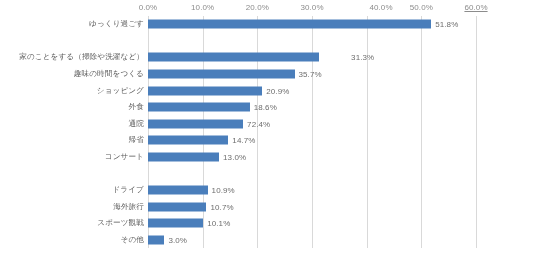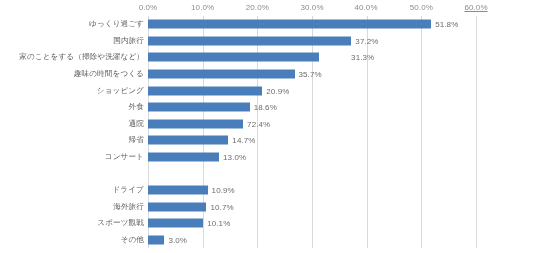--- a/index.html
+++ b/index.html
@@ -98,45 +98,40 @@
 </head>
 <body>
 
 <div id="chart-root">
 
   <div id="x-axis-labels">
       <span class="x-tick" style="left: 148px;">0.0%</span>
       <span class="x-tick" style="left: 202.667px;">10.0%</span>
       <span class="x-tick" style="left: 257.333px;">20.0%</span>
       <span class="x-tick" style="left: 312px;">30.0%</span>
-      <span class="x-tick" style="left: 366px;">40.0%</span>
+      <span class="x-tick" style="left: 381px;">40.0%</span>
       <span class="x-tick" style="left: 421.333px;">50.0%</span>
       <span class="x-tick" style="left: 476px; text-decoration: underline;">60.0%</span>
     </div>
 
   <div id="plot-area">
       <div class="gridline first" style="left: 0px;"></div>
       <div class="gridline" style="left: 54.6667px;"></div>
       <div class="gridline" style="left: 109.333px;"></div>
       <div class="gridline" style="left: 164px;"></div>
       <div class="gridline" style="left: 218.667px;"></div>
       <div class="gridline" style="left: 273.333px;"></div>
       <div class="gridline" style="left: 328px;"></div>
     </div>
 
   <div id="rows">
       <div class="row" style="top: 0px; height: 16.5714px;">
         <span class="cat-label">ゆっくり過ごす</span>
         <div class="bar" style="width: 283.173px; background: rgb(74, 126, 187);"></div>
         <span class="bar-value" style="left: 435.173px;">51.8%</span>
-      </div>
-      <div class="row" style="top: 16.5714px; height: 16.5714px;">
-        <span class="cat-label">国内旅行</span>
-        <div class="bar" style="width: 203.36px; background: rgb(74, 126, 187);"></div>
-        <span class="bar-value" style="left: 355.36px;">37.2%</span>
       </div>
       <div class="row" style="top: 33.1429px; height: 16.5714px;">
         <span class="cat-label">家のことをする（掃除や洗濯など）</span>
         <div class="bar" style="width: 171.107px; background: rgb(74, 126, 187);"></div>
         <span class="bar-value" style="left: 323.107px; padding-left: 28px;">31.3%</span>
       </div>
       <div class="row" style="top: 49.7143px; height: 16.5714px;">
         <span class="cat-label">趣味の時間をつくる</span>
         <div class="bar" style="width: 146.507px; background: rgb(74, 126, 187);"></div>
         <span class="bar-value" style="left: 298.507px;">35.7%</span>

